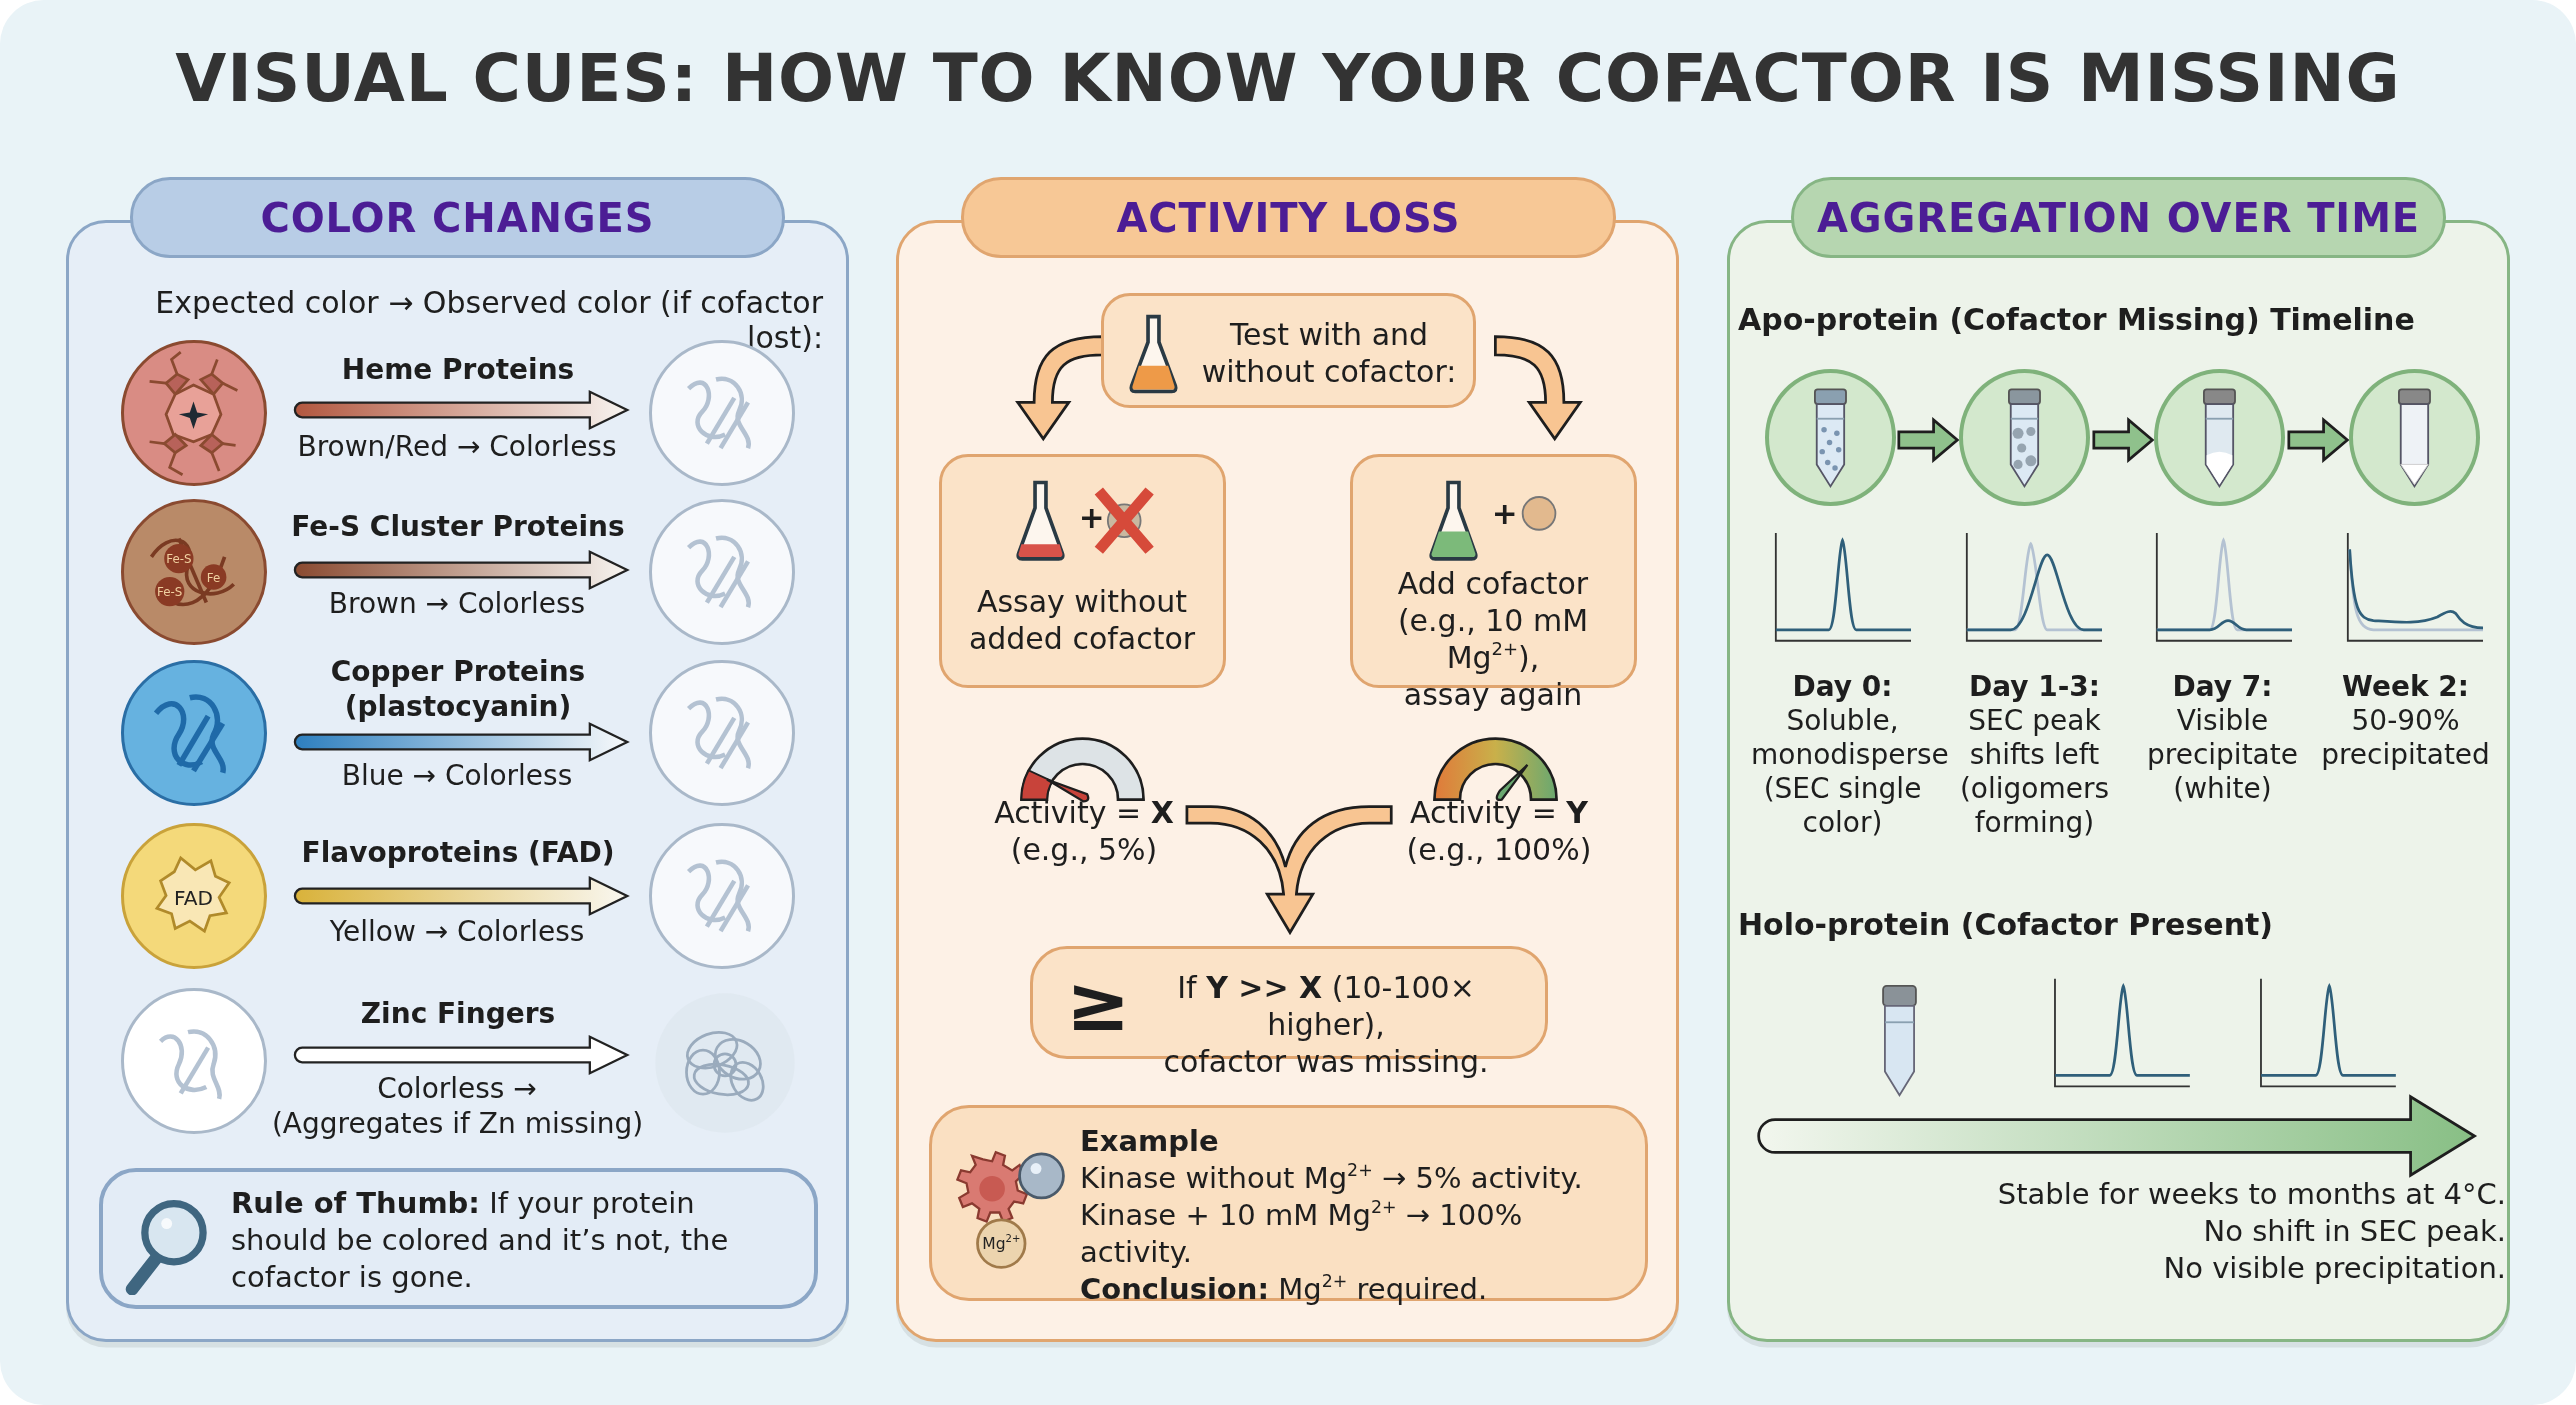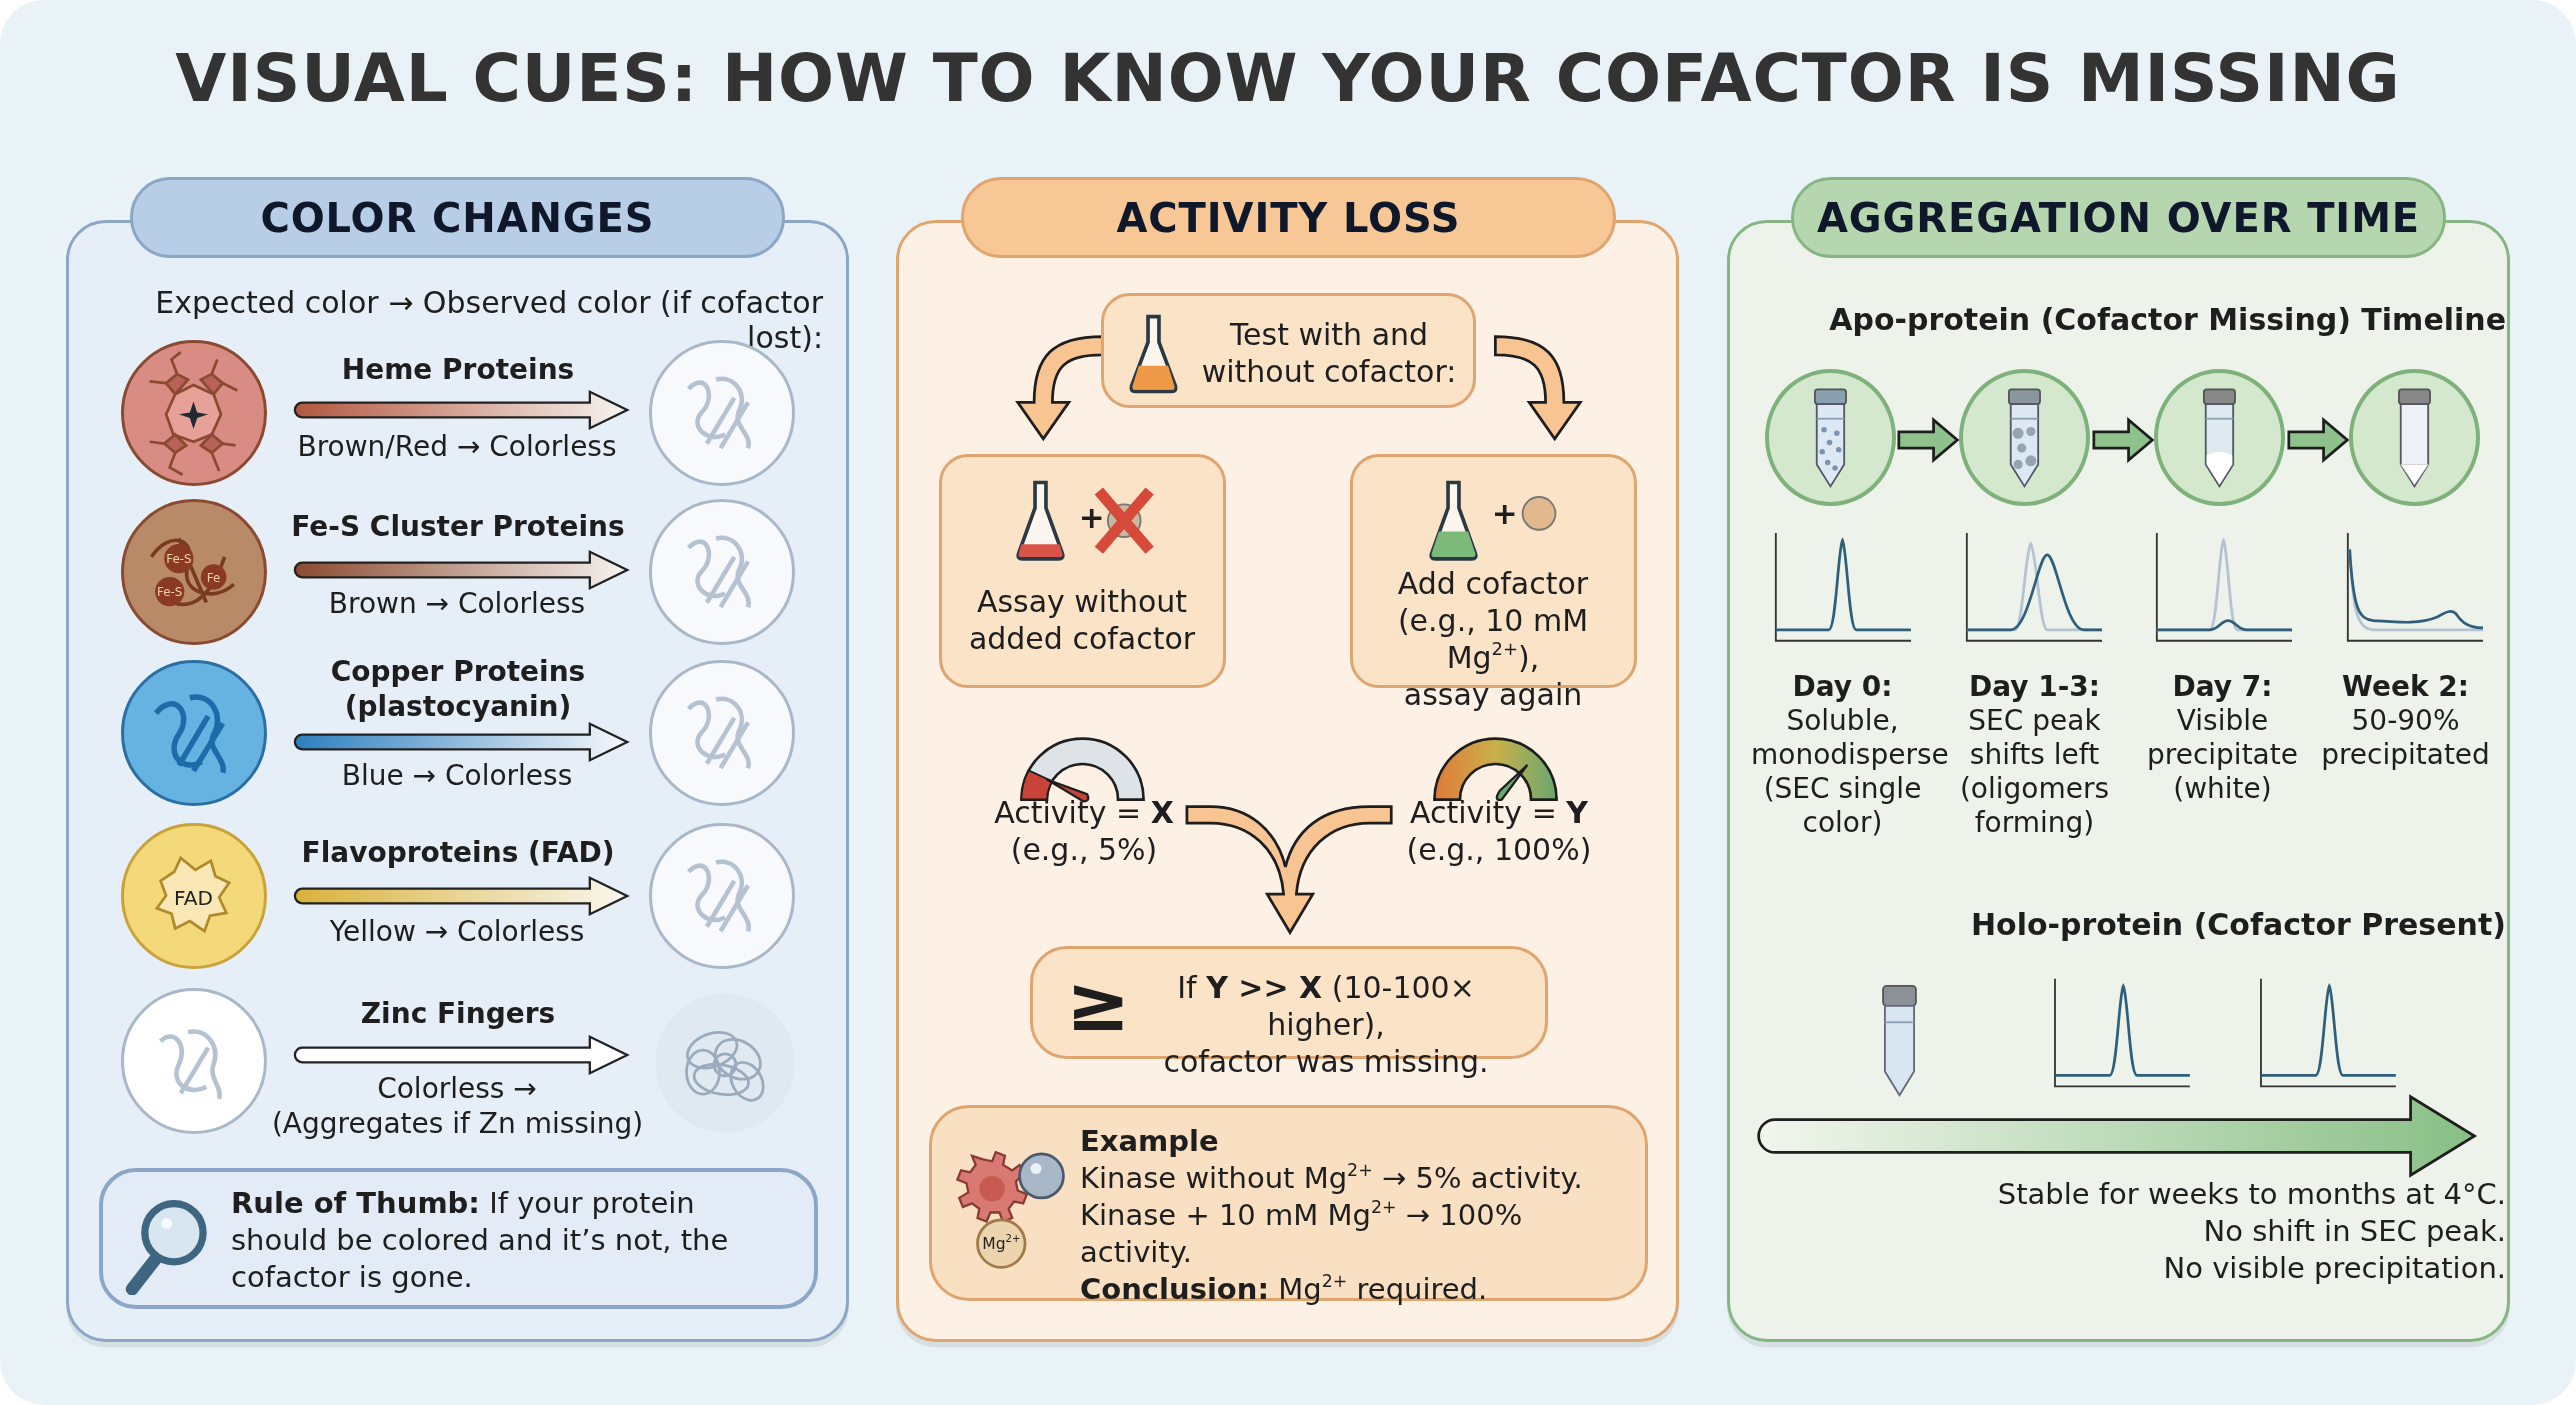--- a/index.html
+++ b/index.html
@@ -18,28 +18,28 @@
     position: absolute; top: 220px; height: 1122px; width: 783px;
     border-radius: 40px; border: 3.7px solid;
     box-shadow: 0 5.5px 0 rgba(0,0,0,0.08);
   }
   .panel.blue { left: 66px; background: #e6eef7; border-color: #8ba6c6; }
   .panel.orange { left: 896px; background: #fdf1e6; border-color: #e0a56f; }
   .panel.green { left: 1727px; background: #edf3ea; border-color: #86b584; }
   .pill {
     position: absolute; top: 177px; height: 81px; border-radius: 40px; border: 3.7px solid;
     display: flex; align-items: center; justify-content: center;
-    font-weight: bold; font-size: 40px; color: #0f172a; letter-spacing: 0.9px;
+    font-weight: bold; font-size: 40px; color: #4c1d95; letter-spacing: 0.9px;
   }
   .pill.blue { left: 130px; width: 655px; background: #b8cde6; border-color: #8ba6c6; }
   .pill.orange { left: 961px; width: 655px; background: #f7c896; border-color: #e0a56f; }
   .pill.green { left: 1791px; width: 655px; background: #b6d6b0; border-color: #86b584; }
 
   .abs { position: absolute; }
-  .txt-c { text-align: right; }
+  .txt-c { text-align: left; }
   .b { font-weight: bold; }
   sup { font-size: 0.6em; vertical-align: 0.7em; line-height: 0; }
 
   
   .subtitle-l { left: 91px; top: 285px; width: 732px; font-size: 30px; text-align: right; }
   .row-name { position: absolute; left: 284px; width: 348px; text-align: center; font-size: 28px; font-weight: bold; }
   .row-desc { position: absolute; left: 274px; width: 366px; text-align: center; font-size: 28px; }
   .grad-arrow { position: absolute; left: 293px; width: 338px; height: 42px; }
   .prot-circle { position: absolute; width: 146px; height: 146px; border-radius: 50%; border: 3.7px solid; }
   .apo-circle { position: absolute; width: 146px; height: 146px; border-radius: 50%; border: 3.7px solid #a9b8c9; background: #f7f9fc; }

